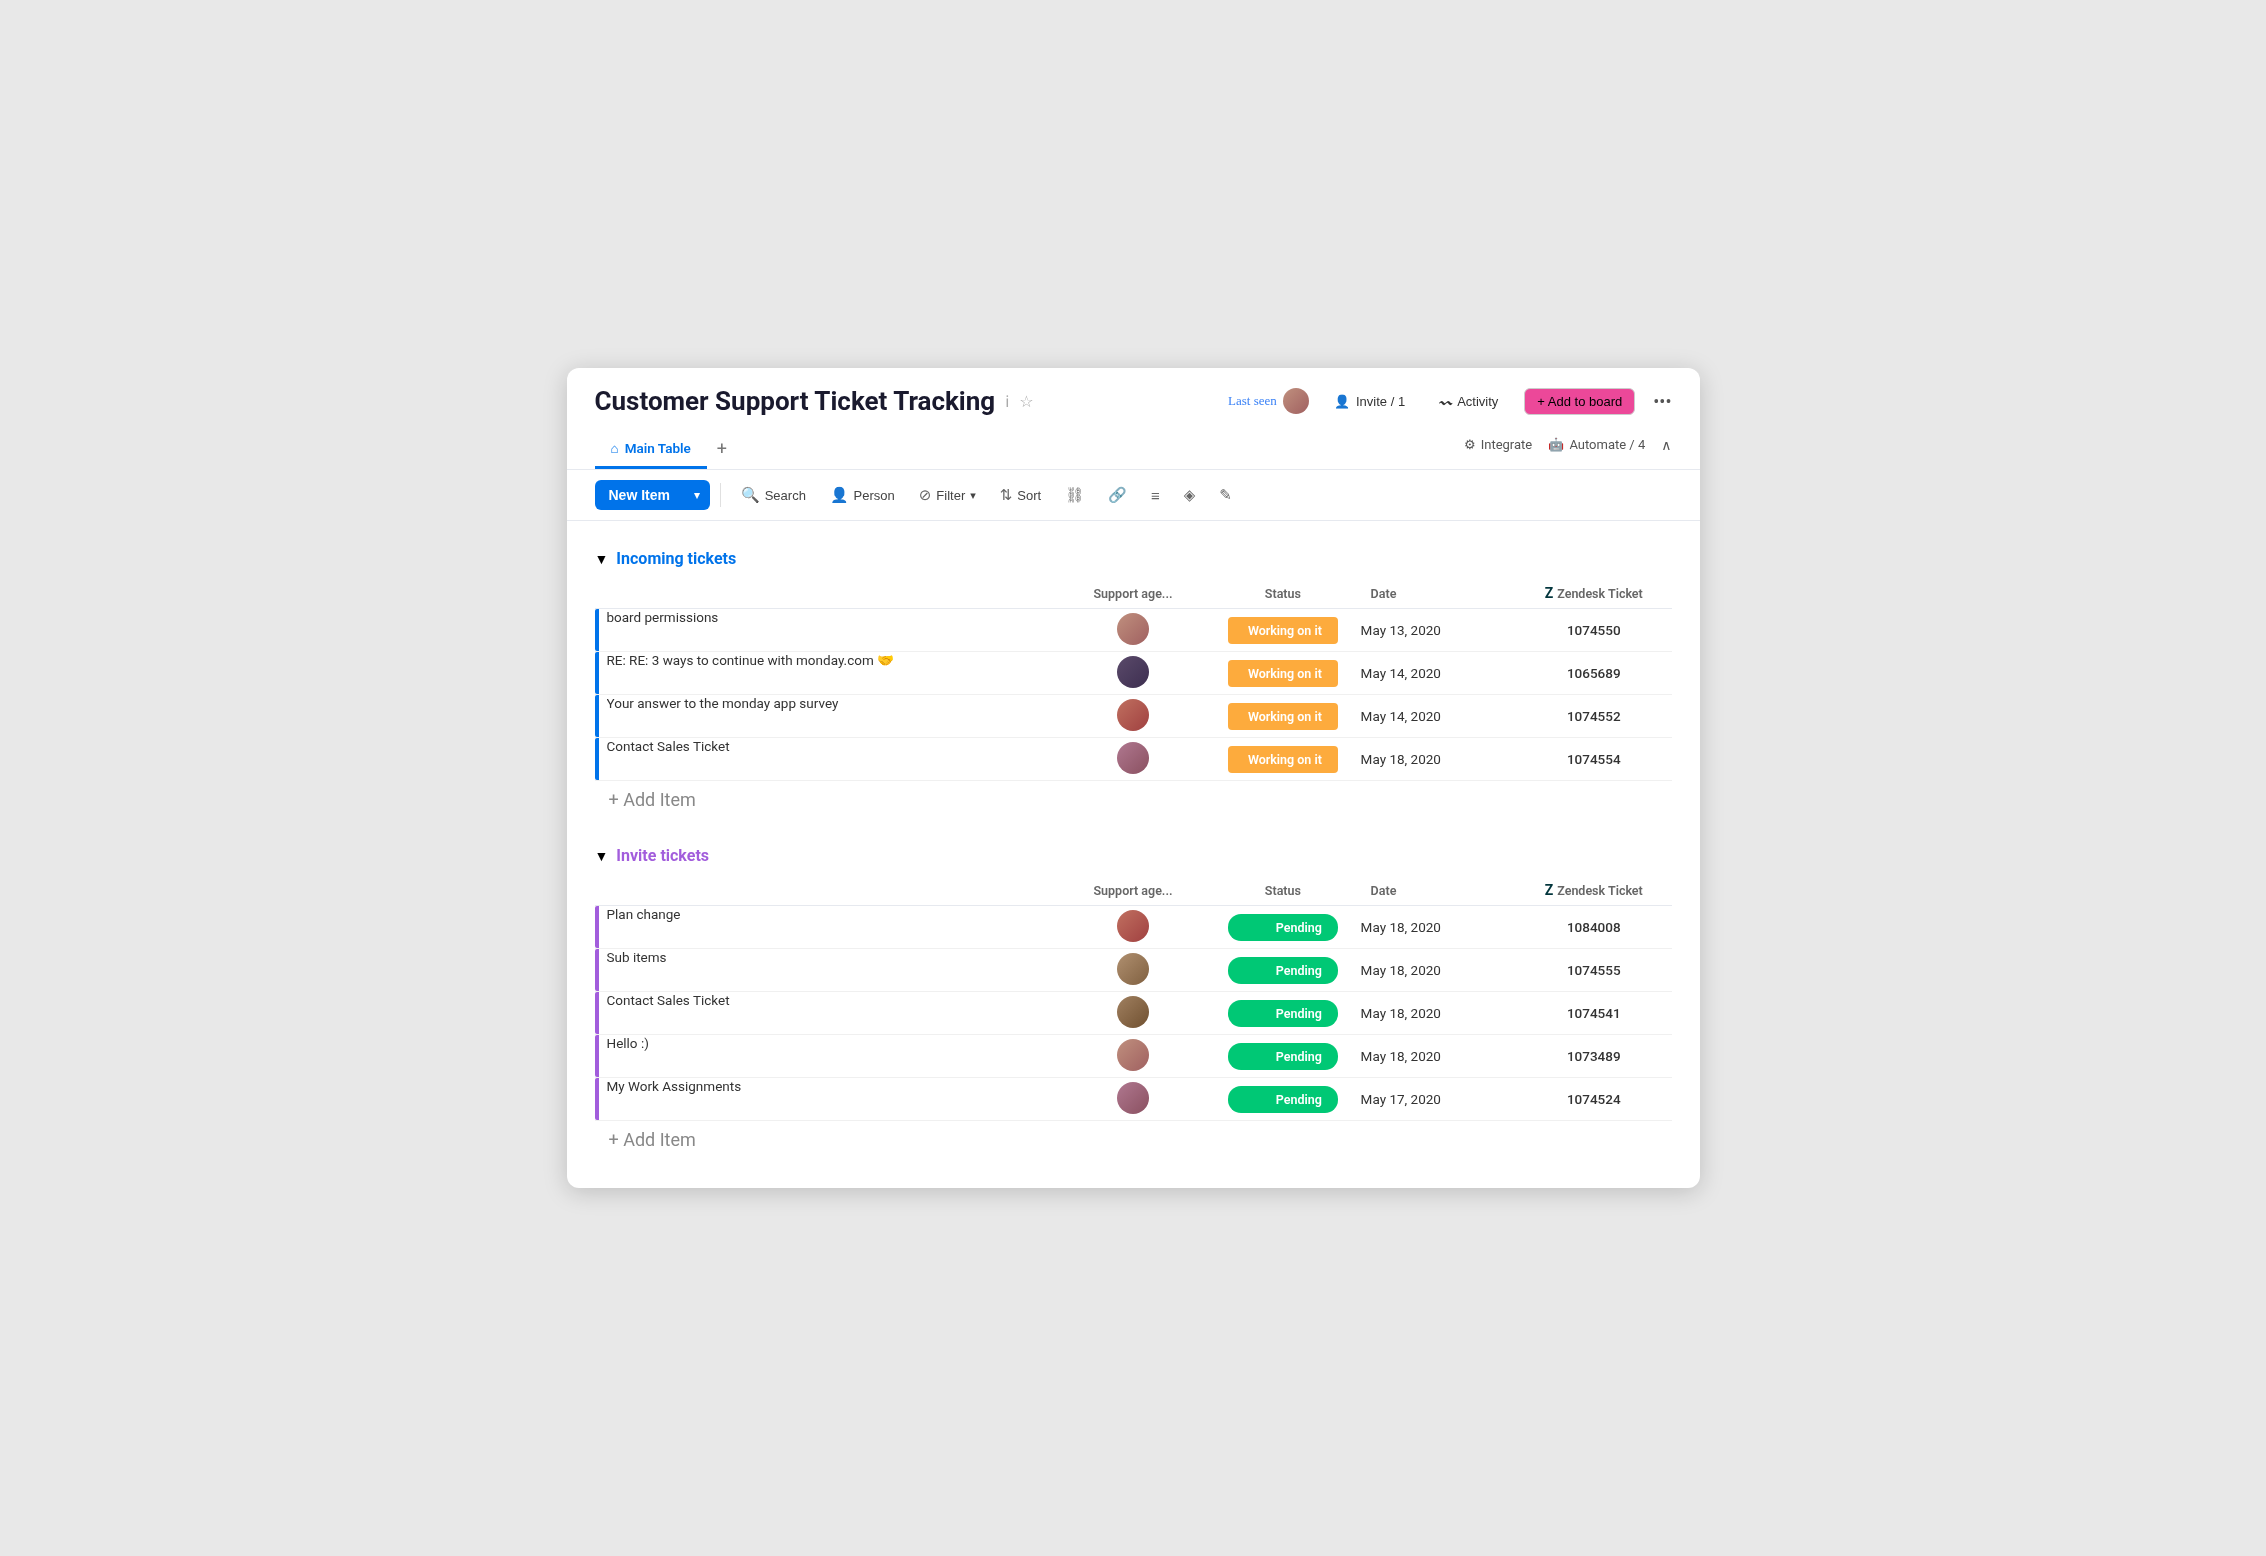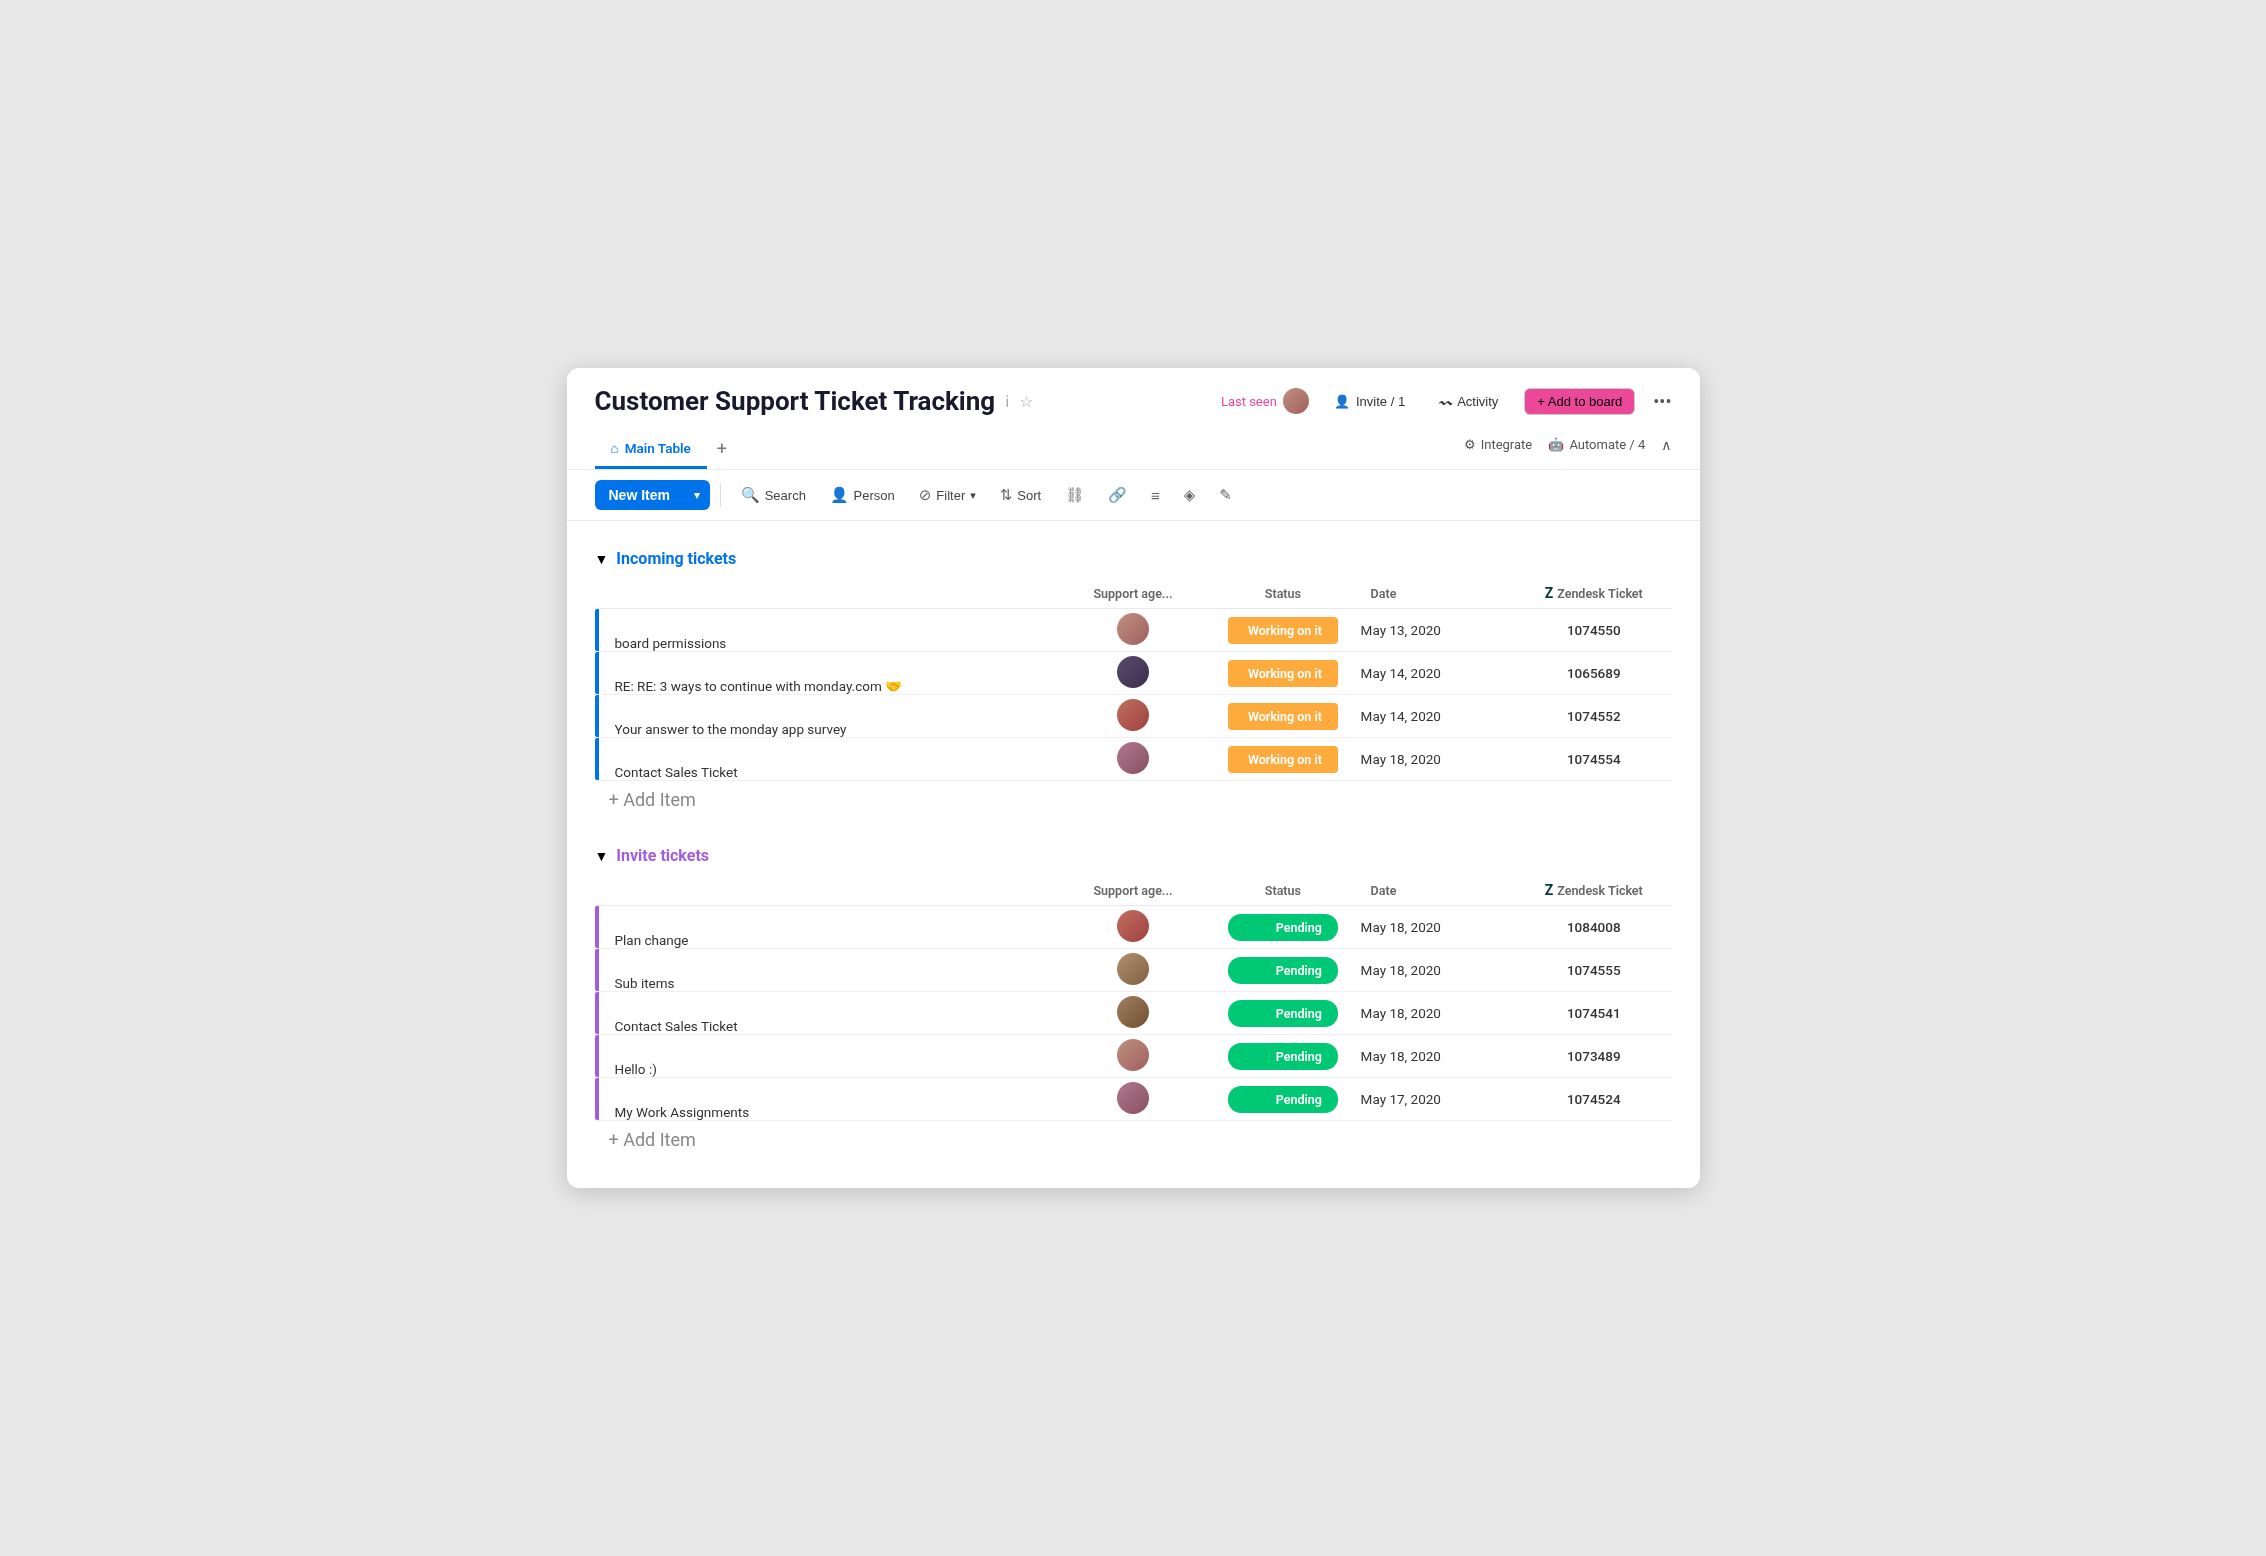--- a/index.html
+++ b/index.html
@@ -45,21 +45,22 @@
       display: flex;
       align-items: center;
       gap: 18px;
       margin-left: auto;
     }
     .last-seen {
       display: flex;
       align-items: center;
       gap: 6px;
       font-size: 13px;
-      color: #ec4899;
+      color: #3b82f6;
+      font-family: Liberation Serif, serif;
     }
     .avatar-small {
       width: 26px;
       height: 26px;
       border-radius: 50%;
       background: #c5a3a3;
       overflow: hidden;
       display: flex;
       align-items: center;
       justify-content: center;
@@ -238,22 +239,22 @@
     .col-zendesk { width: 14%; text-align: center !important; }
     .table-row td {
       font-size: 13.5px;
       color: #333;
       padding: 0;
       border-bottom: 1px solid #f0f0f0;
       height: 42px;
     }
     .cell-name {
       display: flex;
-      align-items: flex-end;
-      gap: 8px;
+      align-items: flex-start;
+      gap: 0;
       padding: 0 6px 0 0;
     }
     .row-color-bar {
       width: 4px;
       height: 42px;
       flex-shrink: 0;
       border-radius: 2px 0 0 2px;
       margin-right: 8px;
     }
     .bar-incoming { background: #0073ea; }

